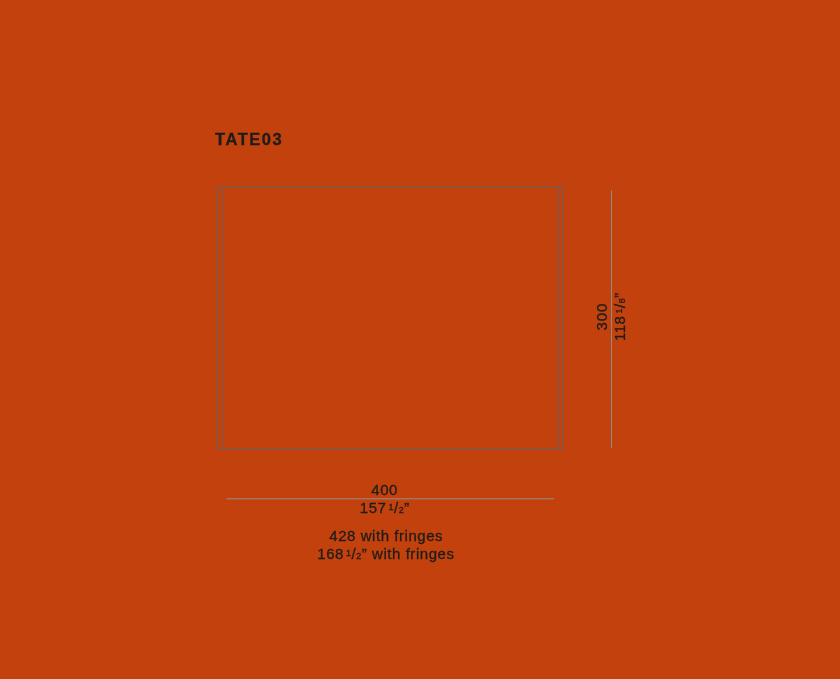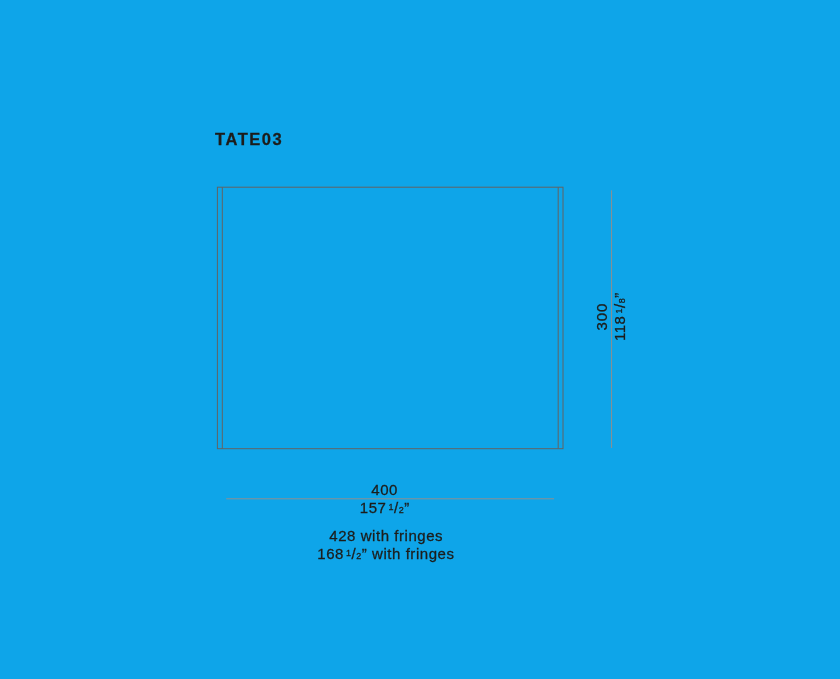--- a/index.html
+++ b/index.html
@@ -1,16 +1,16 @@
 <!DOCTYPE html>
 <html><head>
 <meta charset="utf-8">
 <style>
   html,body{margin:0;padding:0;background:#ffffff;}
-  .page{position:relative;width:840px;height:679px;background:#0ea5e9;overflow:hidden;
+  .page{position:relative;width:840px;height:679px;background:#c2410c;overflow:hidden;
         font-family:"Liberation Sans",sans-serif;}
   svg{position:absolute;left:0;top:0;}
   text{fill:#1d1d1b;stroke:#1d1d1b;stroke-width:0.28;}
 </style>
 </head>
 <body>
 <div class="page">
 <svg width="840" height="679" viewBox="0 0 840 679">
 
   <text x="215" y="145" font-size="16.5" font-weight="bold" letter-spacing="1.55">TATE03</text>

